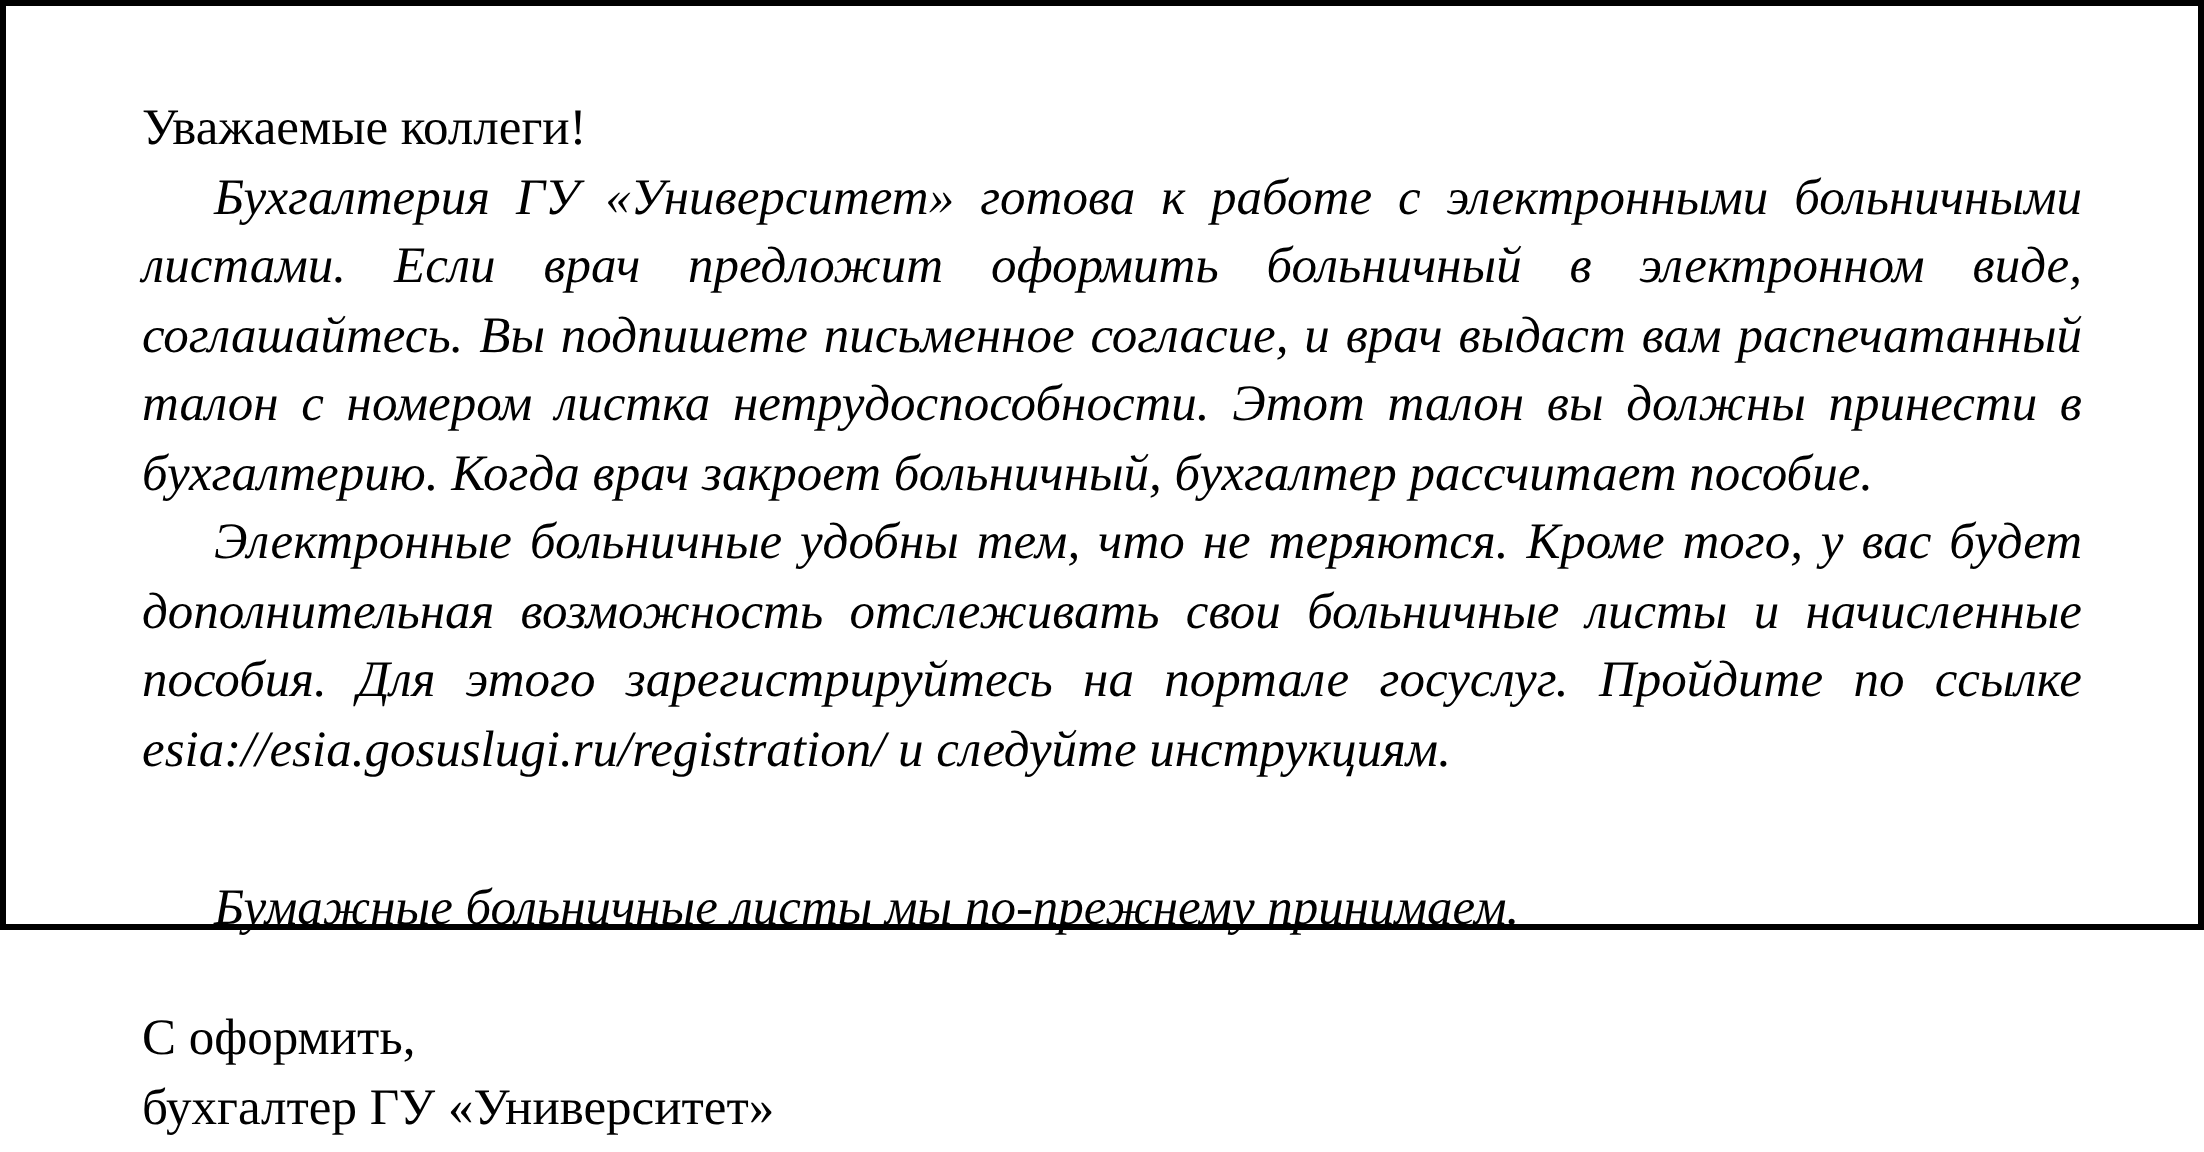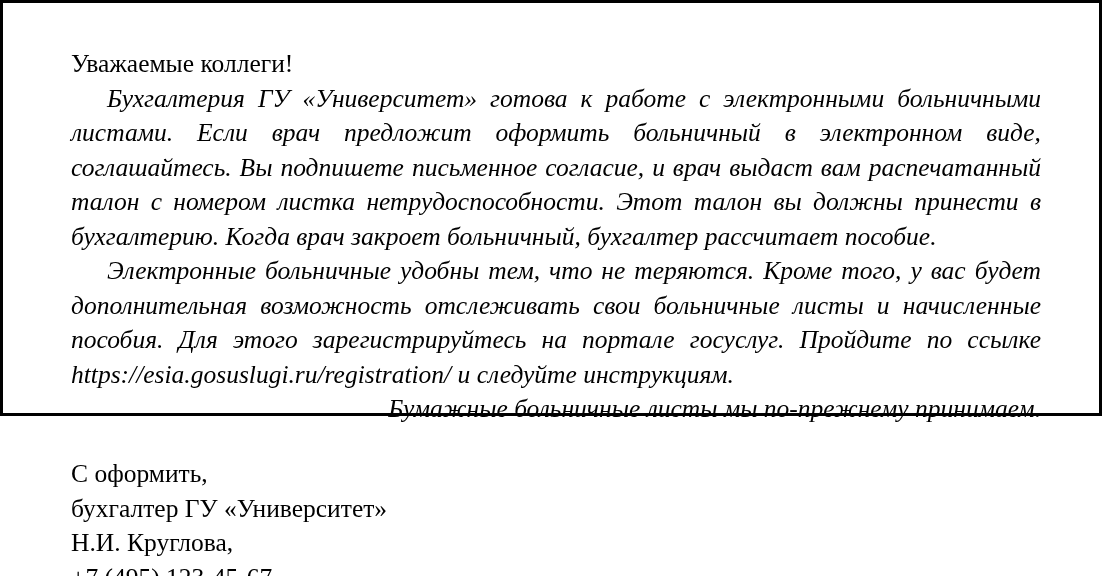--- a/index.html
+++ b/index.html
@@ -11,41 +11,42 @@
     height: 576px;
     background: #ffffff;
     font-family: "Liberation Serif", serif;
     color: #000000;
     overflow: hidden;
   }
   .page {
     position: relative;
     box-sizing: border-box;
     width: 1102px;
-    height: 416px;
+    height: 465px;
     background: #ffffff;
     border: 3px solid #000000;
     padding: 44px 58px 0 68px;
   }
   .doc-body {
     font-size: 25.5px;
     line-height: 1.355;
     text-align: justify;
     text-justify: inter-word;
   }
   .salutation {
     margin: 0;
   }
   .para {
     margin: 0;
     text-indent: 36px;
     font-style: italic;
   }
   .para-last-line {
-    text-align: right;
+    text-align: left;
+    margin-top: 45px;
   }
   .signature-block {
     margin-top: 30px;
     font-size: 25.5px;
     line-height: 1.355;
     text-align: left;
   }
   .signature-line {
     margin: 0;
     white-space: pre;
@@ -59,21 +60,21 @@
 <body>
 
 <div class="page">
 
   <div class="doc-body">
 
     <p class="salutation">Уважаемые коллеги!</p>
 
     <p class="para">Бухгалтерия ГУ «Университет» готова к работе с электронными больничными листа­ми. Если врач предложит оформить больничный в электронном виде, соглашайтесь. Вы подпишете письменное согласие, и врач выдаст вам распечатанный талон с номером листка нетрудоспособности. Этот талон вы должны принести в бухгалтерию. Когда врач закроет больничный, бухгалтер рассчитает пособие.</p>
 
-    <p class="para">Электронные больничные удобны тем, что не теряются. Кроме того, у вас будет дополнительная возможность отслеживать свои больничные листы и начисленные пособия. Для этого зарегистрируйтесь на портале госуслуг. Пройдите по ссылке https://esia.gosuslugi.ru/registration/ и следуйте инструкциям.</p>
+    <p class="para">Электронные больничные удобны тем, что не теряются. Кроме того, у вас будет дополнительная возможность отслеживать свои больничные листы и начисленные пособия. Для этого зарегистрируйтесь на портале госуслуг. Пройдите по ссылке esia://esia.gosuslugi.ru/registration/ и следуйте инструкциям.</p>
 
     <p class="para para-last-line">Бумажные больничные листы мы по-прежнему принимаем.</p>
 
   </div>
 
   <div class="signature-block">
     <p class="signature-line">С оформить,</p>
     <p class="signature-line">бухгалтер ГУ «Университет»</p>
     <p class="signature-line">Н.И. Круглова,</p>
     <p class="phone-line">+7 (495) 123-45-67</p>

